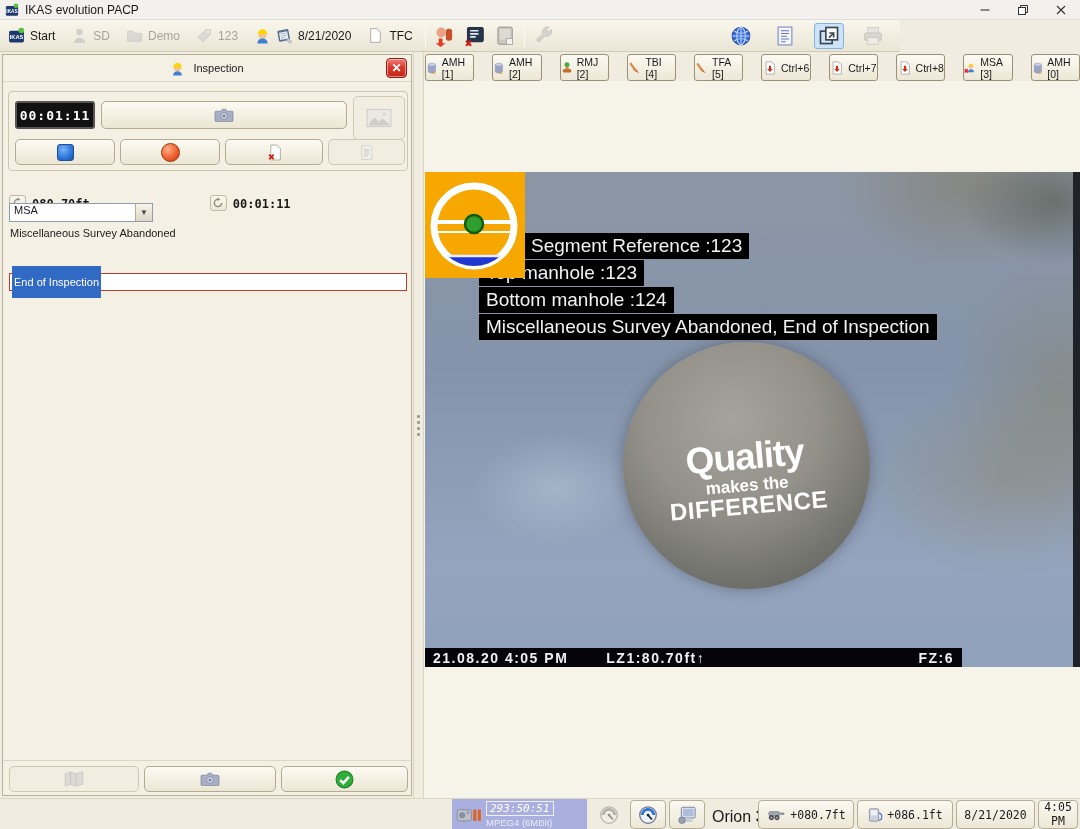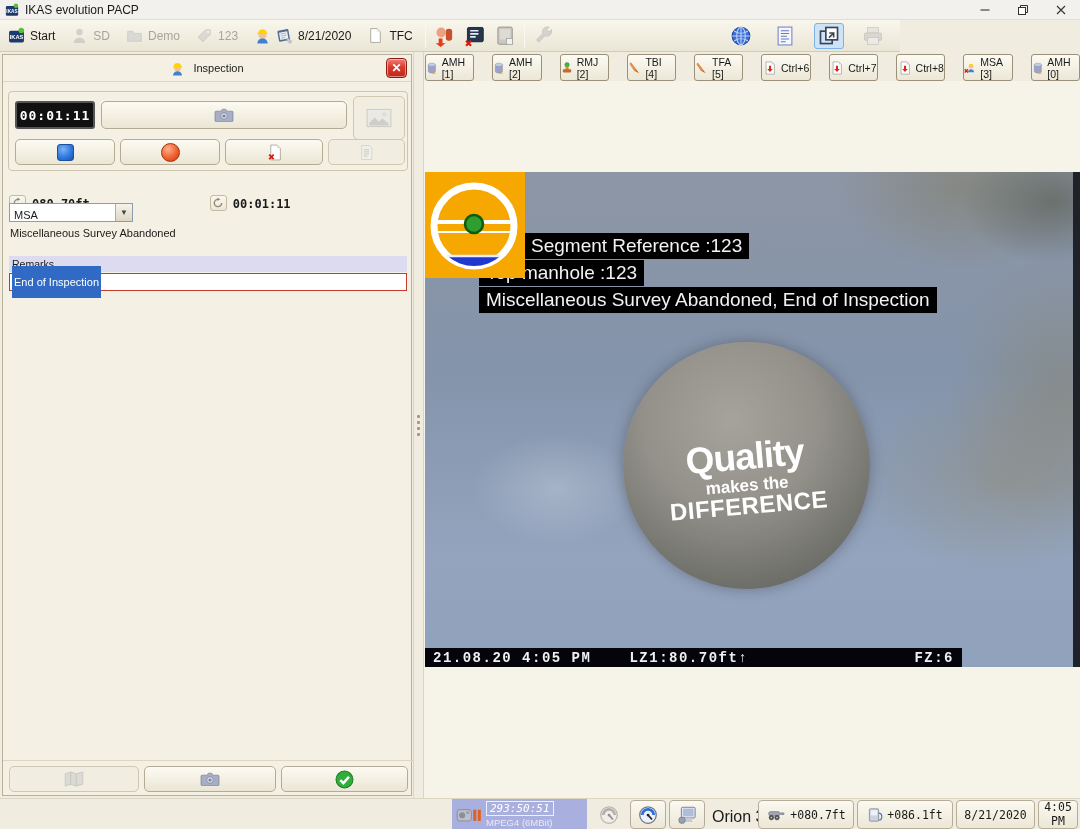--- a/index.html
+++ b/index.html
@@ -69,22 +69,22 @@
   .stop-sq { width:17px; height:17px; border-radius:3px;
     background:radial-gradient(circle at 35% 30%, #7db2f2, #2f7ae0 55%, #1b53a8); border:1px solid #1b4f9e; }
   .rec-dot { width:19px; height:19px; border-radius:50%;
     background:radial-gradient(circle at 35% 30%, #ffb08a, #f06030 55%, #c23a12); border:1px solid #a03008; }
 
   .counter-row { position:absolute; left:6px; top:138px; width:398px; height:18px; display:flex; align-items:flex-end; }
   .refbtn { width:17px; height:16px; border:1px solid #c2ba a2; border:1px solid #c2baa2; border-radius:3px;
     background:linear-gradient(#faf7ee,#ece7d6); display:flex; align-items:center; justify-content:center; }
   .cval { font-family:"DejaVu Sans Mono",monospace; font-size:12px; font-weight:bold; margin-left:6px; }
 
-  #combo { position:absolute; left:6px; top:148px; width:124px; height:19px; background:#fff;
-    border:1px solid #8f9bb0; display:flex; align-items:flex-end; }
+  #combo { position:absolute; left:6px; top:148px; width:144px; height:19px; background:#fff;
+    border:1px solid #8f9bb0; display:flex; align-items:flex-start; }
   #combo .val { flex:1; padding-left:4px; font-size:11px; }
   #combo .drop { width:17px; height:17px; background:linear-gradient(#f6f4ea,#ddd7c4);
     border-left:1px solid #b5ad97; display:flex; align-items:center; justify-content:center; font-size:8px; color:#444; }
   #code-desc { position:absolute; left:7px; top:172px; font-size:11px; }
 
   #remarks-label { position:absolute; left:6px; top:201px; width:398px; height:16px;
     background:#dcdbf0; display:flex; align-items:center; padding-left:3px; font-size:10.5px; }
   #remarks-input { position:absolute; left:6px; top:218px; width:398px; height:18px; background:#fff;
     border:1px solid #c23b2e; display:flex; align-items:center; padding-left:2px; }
   #remarks-input .sel { background:#316ac5; color:#fff; font-size:11px; padding:10px 2px; }
@@ -120,21 +120,21 @@
   #ball .b1 { font-size:37px; font-weight:bold; letter-spacing:-1px; }
   #ball .b2 { font-size:17px; font-weight:bold; margin-top:2px; }
   #ball .b3 { font-size:24px; font-weight:bold; letter-spacing:.5px; }
   #levelbox { position:absolute; left:0; top:0; width:100px; height:106px; }
   #osd-lines { position:absolute; left:42px; top:61px;margin-left:12px; }
   .osdline { display:table; background:#000; color:#f2f2f2; font-size:19px; line-height:23px;
     padding:1px 7px 2px 7px; margin-bottom:1px; white-space:nowrap; }
   .osdline.l1 { padding-left:52px; }
   .osdline.l2 { padding-left:7px; }
   #osd-bottom { position:absolute; left:0; bottom:0; width:537px; height:19px; background:#04040a;
-    color:#eef0f2; display:flex; align-items:center; font-family:Liberation Mono, monospace;
+    color:#eef0f2; display:flex; align-items:center; font-family:Liberation Sans, sans-serif;
     font-weight:bold; font-size:14px; letter-spacing:1.5px; padding:0 8px; }
   #osd-bottom .d2 { margin-left:38px; }
   #osd-bottom .d3 { margin-left:auto; }
 
   
   #statusbar { position:absolute; left:0; top:798px; width:1080px; height:31px;
     background:#f0ecdf; border-top:1px solid #dcd5c2; }
   #rec-panel { position:absolute; left:452px; top:0; width:135px; height:31px; background:#a9b0df;
     display:flex; align-items:center; }
   #rec-panel .txt { margin-left:4px; }
@@ -555,21 +555,20 @@
       </div>
       <span class="cval">00:01:11</span>
     </div>
 
     <div id="combo">
       <span class="val">MSA</span>
       <span class="drop">▼</span>
     </div>
     <div id="code-desc">Miscellaneous Survey Abandoned</div>
 
-    <div id="remarks-label">Remarks</div>
     <div id="remarks-input">
       <span class="sel">End of Inspection</span>
     </div>
 
     <div class="panel-bottom">
       <div class="btn dis" id="btn-map">
         <svg width="22" height="18">
             <use href="#i-mapphoto"></use>
           </svg>
       </div>
@@ -600,20 +599,21 @@
         <div class="balltext">
           <div class="b1">Quality</div>
           <div class="b2">makes the</div>
           <div class="b3">DIFFERENCE</div>
         </div>
       </div>
 
       <div id="osd-lines">
         <div class="osdline l1">Segment Reference :123</div>
         <div class="osdline l2">Top manhole :123</div>
+        <div class="osdline">Bottom manhole :124</div>
         <div class="osdline">Miscellaneous Survey Abandoned, End of Inspection</div>
       </div>
 
       <svg id="levelbox" viewBox="0 0 100 106">
         <rect width="100" height="106" fill="#f6a700"></rect>
         <circle cx="49" cy="54" r="40" fill="none" stroke="#fff" stroke-width="7"></circle>
         <line x1="10" y1="50" x2="88" y2="50" stroke="#fff" stroke-width="4"></line>
         <line x1="12" y1="60" x2="86" y2="60" stroke="#fff" stroke-width="2"></line>
         <path d="M22.5 84 A40 40 0 0 0 75.5 84 Z" fill="#2038d0"></path>
         <line x1="22.5" y1="84" x2="75.5" y2="84" stroke="#e8ecff" stroke-width="2.5"></line>

